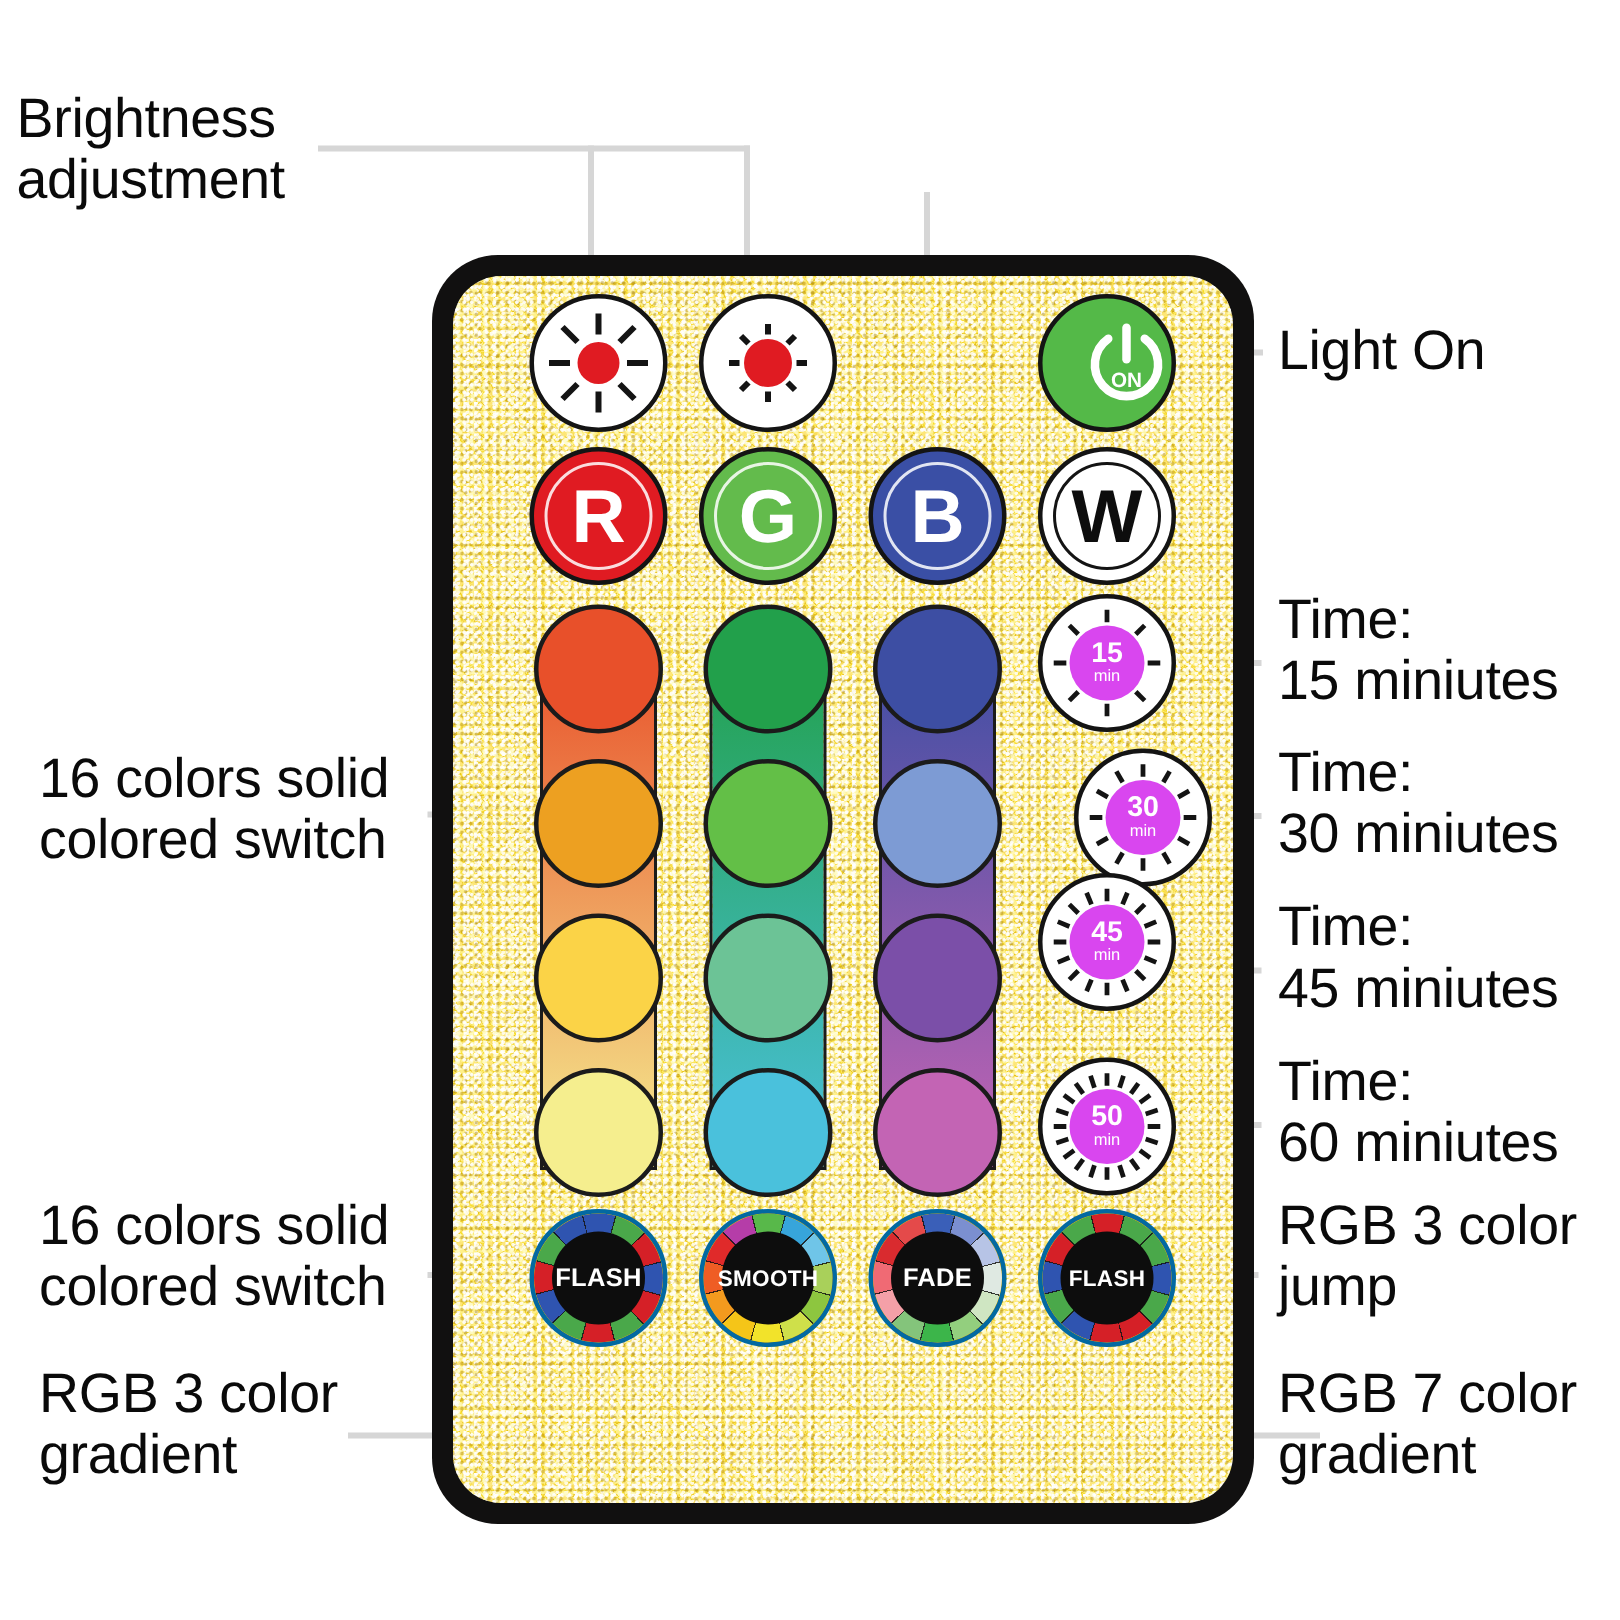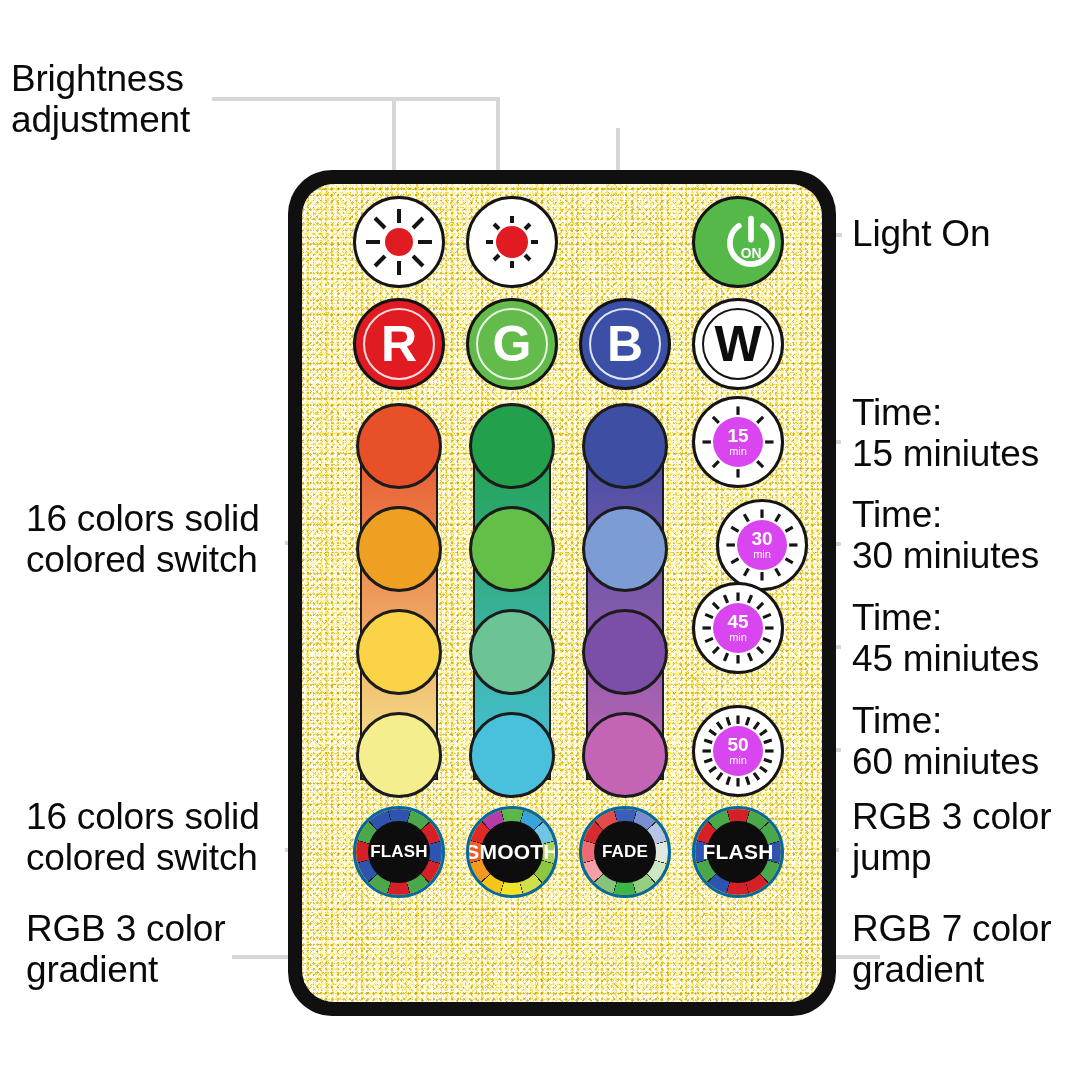--- a/index.html
+++ b/index.html
@@ -83,21 +83,21 @@
   .timer .core i{font-size:11px;font-style:normal;text-align:right;}
   .timer .ticks{position:absolute;inset:0;}
 
   
   .mode{border:3px solid #0369a1;background:#eab308;overflow:hidden;}
   .mode .wheel{position:absolute;inset:0;border-radius:50%;}
   .mode .hub{position:absolute;width:62px;height:62px;border-radius:50%;background:#0d0d0d;
              display:flex;align-items:center;justify-content:center;z-index:3;}
   .mode .hub span{color:#fff;font-weight:bold;font-size:17px;letter-spacing:.2px;
                   font-family:"Liberation Sans", sans-serif;}
-  .mode .hub span.sm{font-size:21px;text-align:center;}
+  .mode .hub span.sm{font-size:15px;text-align:center;}
 </style>
 </head>
 <body>
 
 <div id="stage">
 
   <div class="lead h" style="left:212px;top:97px;width:288px;"></div>
   <div class="lead v" style="left:392px;top:97px;height:112px;"></div>
   <div class="lead v" style="left:496px;top:97px;height:112px;"></div>
 

